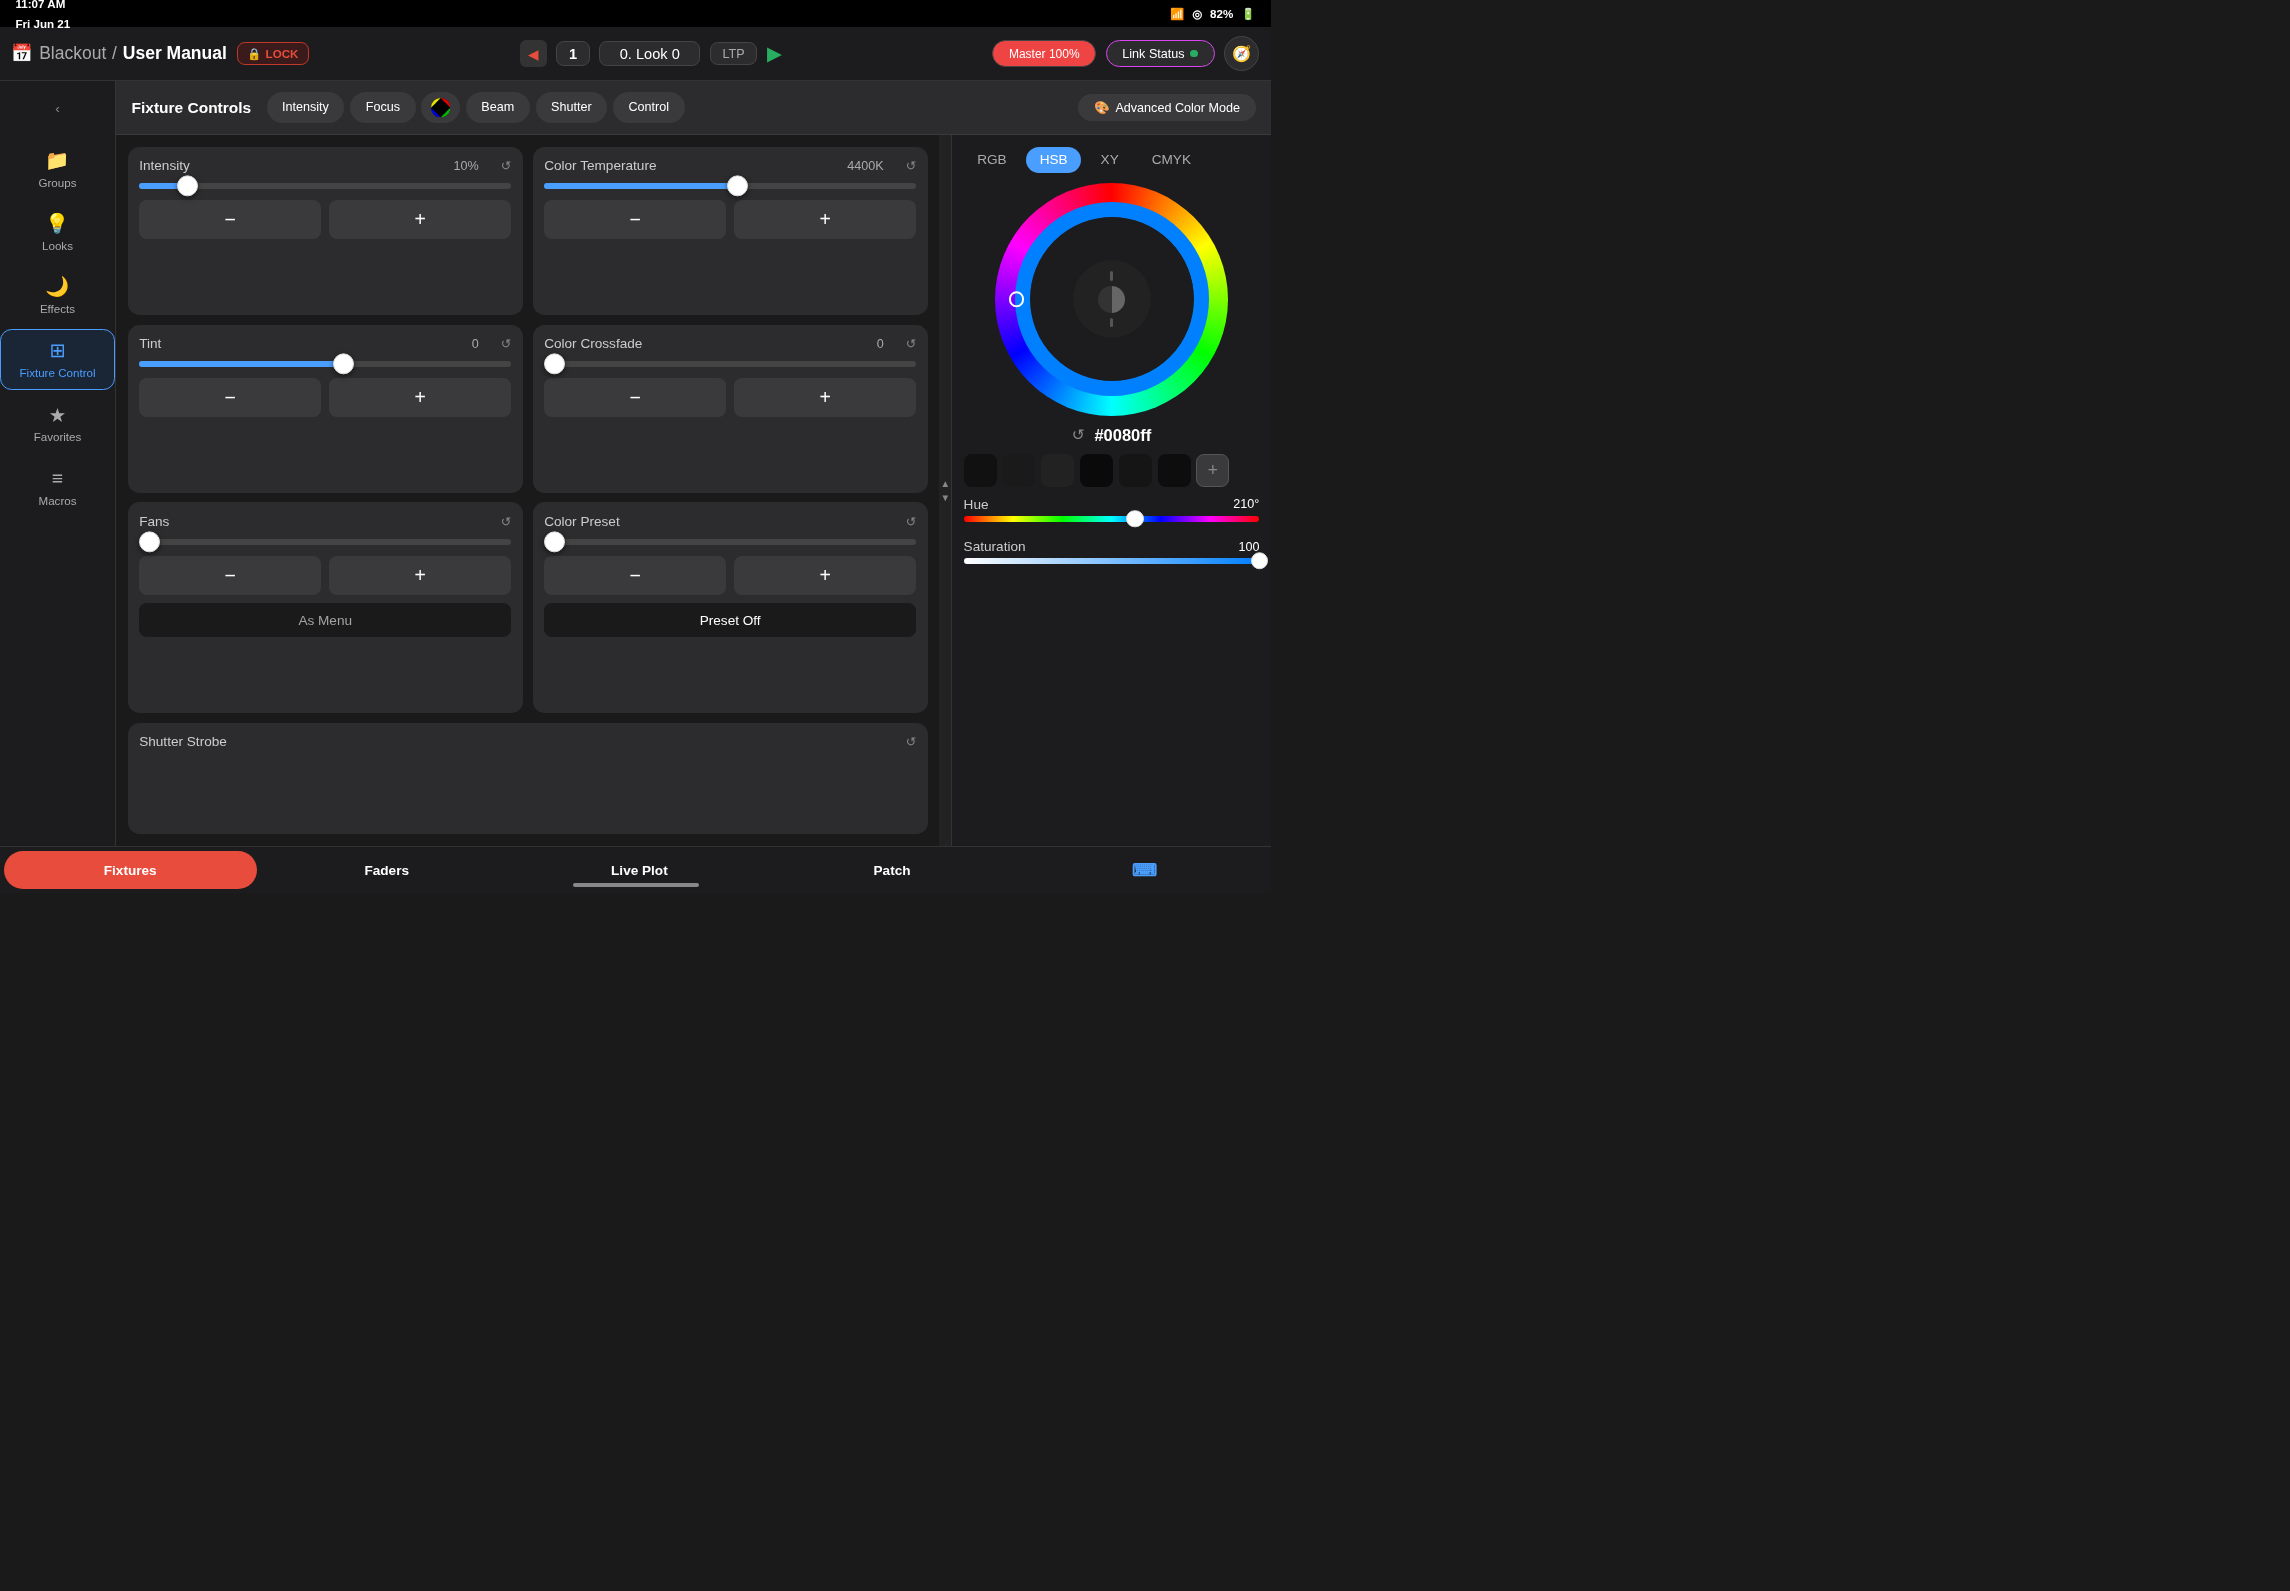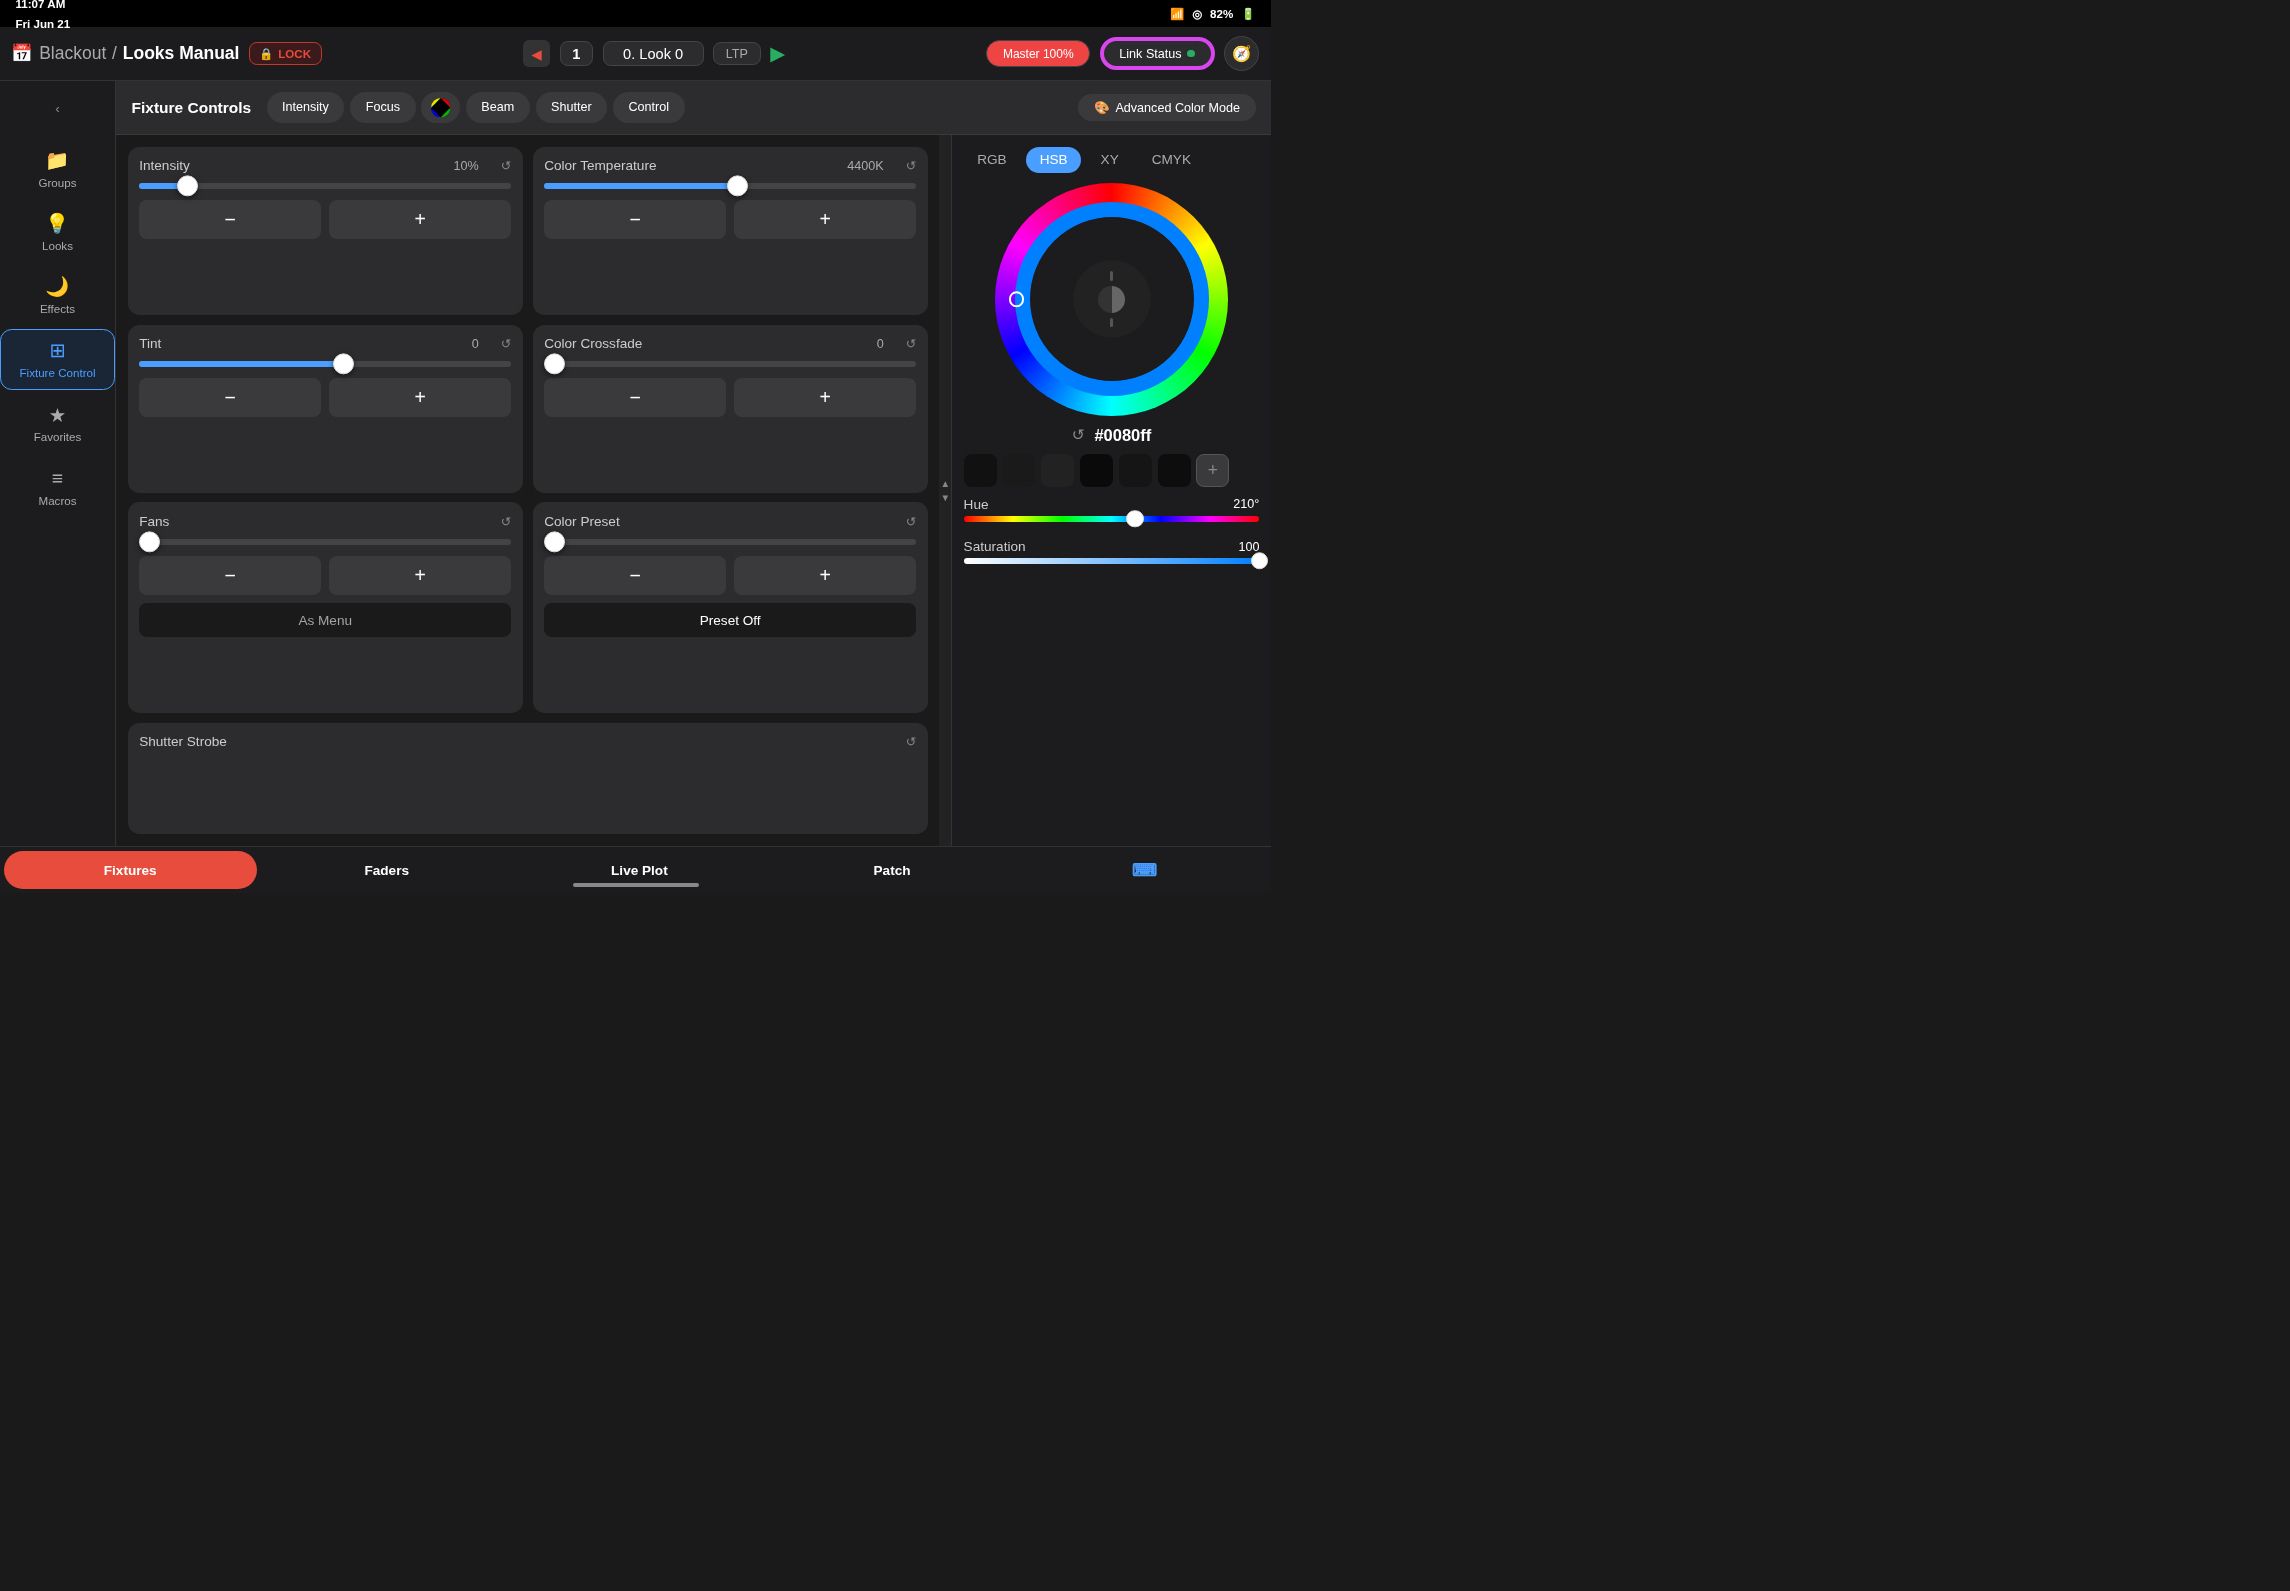--- a/index.html
+++ b/index.html
@@ -117,21 +117,21 @@
       background: #ef4444;
       border: 1px solid #444;
       border-radius: 19.4px;
       padding: 5.8px 15.5px;
       color: #fff;
       font-size: 12px;
       cursor: pointer;
     }
     .link-status {
       background: #2c2c2e;
-      border: 4px solid #d946ef;
+      border: 1px solid #d946ef;
       border-radius: 19.4px;
       padding: 5.8px 15.5px;
       color: #fff;
       font-size: 12.6px;
       display: flex;
       align-items: center;
       gap: 5.8px;
       cursor: pointer;
     }
     .link-dot { width: 7.8px; height: 7.8px; border-radius: 50%; background: #27ae60; }
@@ -568,21 +568,21 @@
     <span>82%</span>
     <span>🔋</span>
   </div>
 </div>
 
 <div class="top-nav">
   <div class="nav-brand">
     <span>📅</span>
     <span>Blackout</span>
     <span>/</span>
-    <strong>Looks Manual</strong>
+    <strong>User Manual</strong>
   </div>
   <button class="lock-btn">
     <span>🔒</span>
     <span>LOCK</span>
   </button>
   <div class="nav-center">
     <button class="nav-arrow">◀</button>
     <div class="look-number">1</div>
     <div class="look-name">0. Look 0</div>
     <div class="ltp-badge">LTP</div>

